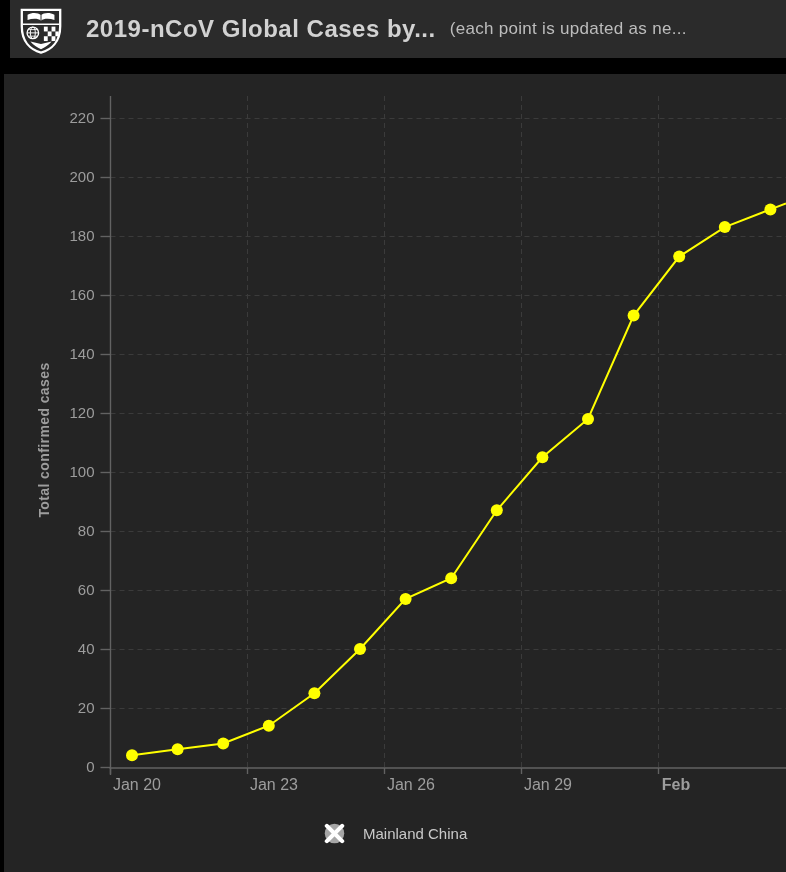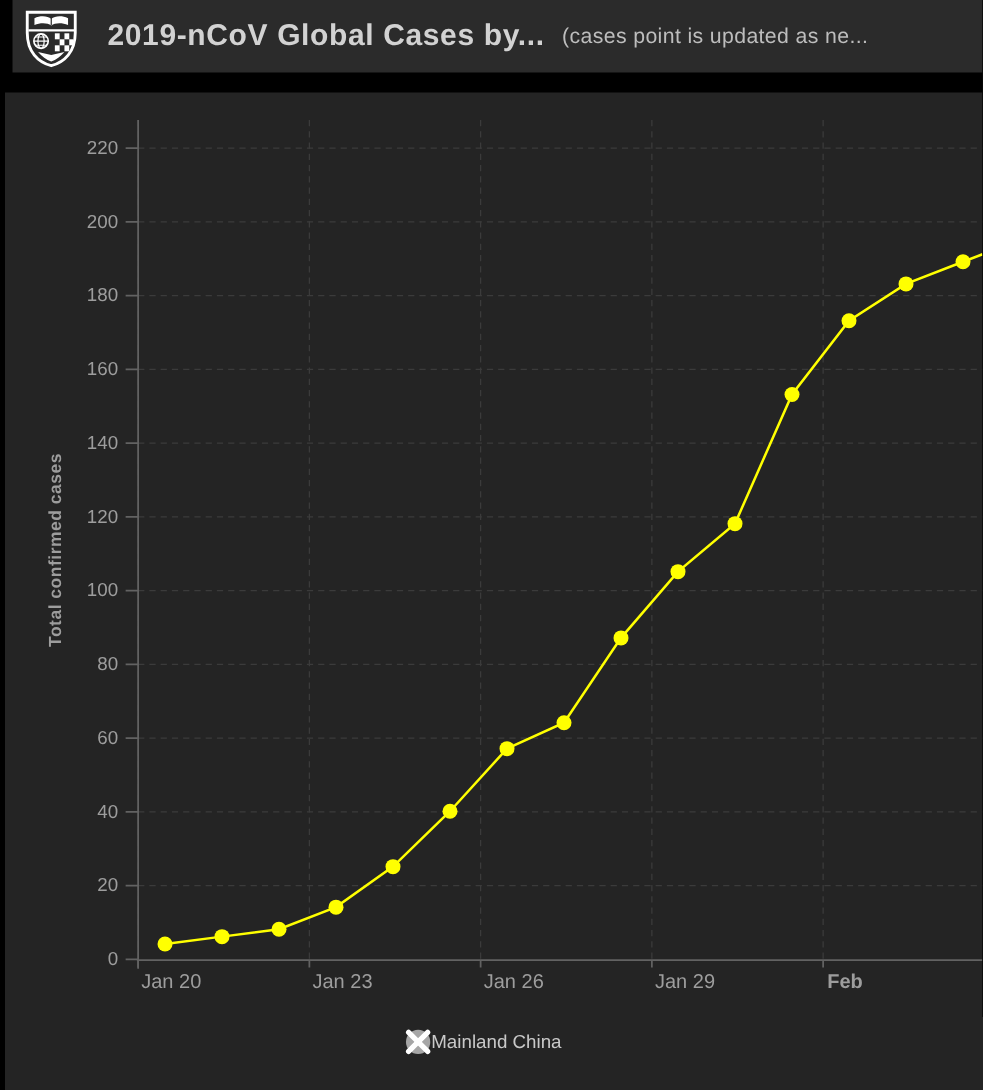--- a/index.html
+++ b/index.html
@@ -16,21 +16,21 @@
                   color:#d2d2d2; margin-left:22px; }
   .header-subtitle { font-size:17px; color:#bdbdbd; margin-left:14px; letter-spacing:.3px; }
 
   
   .panel { position:absolute; left:4px; top:74px; right:0; bottom:0; background:#242424; }
   #chart-svg { position:absolute; left:0; top:0; }
 
   
   .legend { position:absolute; left:320px; top:749px; display:flex; gap:26px;
             align-items:center; }
-  .legend-item { display:flex; align-items:center; gap:0; cursor:pointer; }
+  .legend-item { display:flex; align-items:center; gap:18px; cursor:pointer; }
   .legend-icon { width:21px; height:21px; display:block; }
   .legend-label { font-size:15px; color:#c9c9c9; }
 </style>
 </head>
 <body>
 
 <div class="page">
 
   <header class="header">
     <svg class="logo" viewBox="0 0 46 50" aria-hidden="true">
@@ -47,21 +47,21 @@
         <rect x="26" y="21.5" width="4" height="5"></rect>
         <rect x="34" y="21.5" width="4" height="5"></rect>
         <rect x="30" y="26.5" width="4" height="5"></rect>
         <rect x="38" y="26.5" width="3.4" height="5"></rect>
         <rect x="26" y="31.5" width="4" height="5"></rect>
         <rect x="34" y="31.5" width="4" height="5"></rect>
       </g>
       <path d="M12,37 C15,40.5 19,43.5 23,45 C27,43.5 31,40.5 34,37 L23,39.5 Z" fill="#ffffff"></path>
     </svg>
     <span class="header-title">2019-nCoV Global Cases by...</span>
-    <span class="header-subtitle">(cases point is updated as ne...</span>
+    <span class="header-subtitle">(each point is updated as ne...</span>
   </header>
 
   <section class="panel">
     <svg id="chart-svg" width="782" height="798" viewBox="0 0 782 798">
         <g stroke="#3b3b3b" stroke-width="1" stroke-dasharray="5,4">
           <line x1="106.5" y1="634.5" x2="782" y2="634.5"></line>
           <line x1="106.5" y1="575.5" x2="782" y2="575.5"></line>
           <line x1="106.5" y1="516.5" x2="782" y2="516.5"></line>
           <line x1="106.5" y1="457.5" x2="782" y2="457.5"></line>
           <line x1="106.5" y1="398.5" x2="782" y2="398.5"></line>

